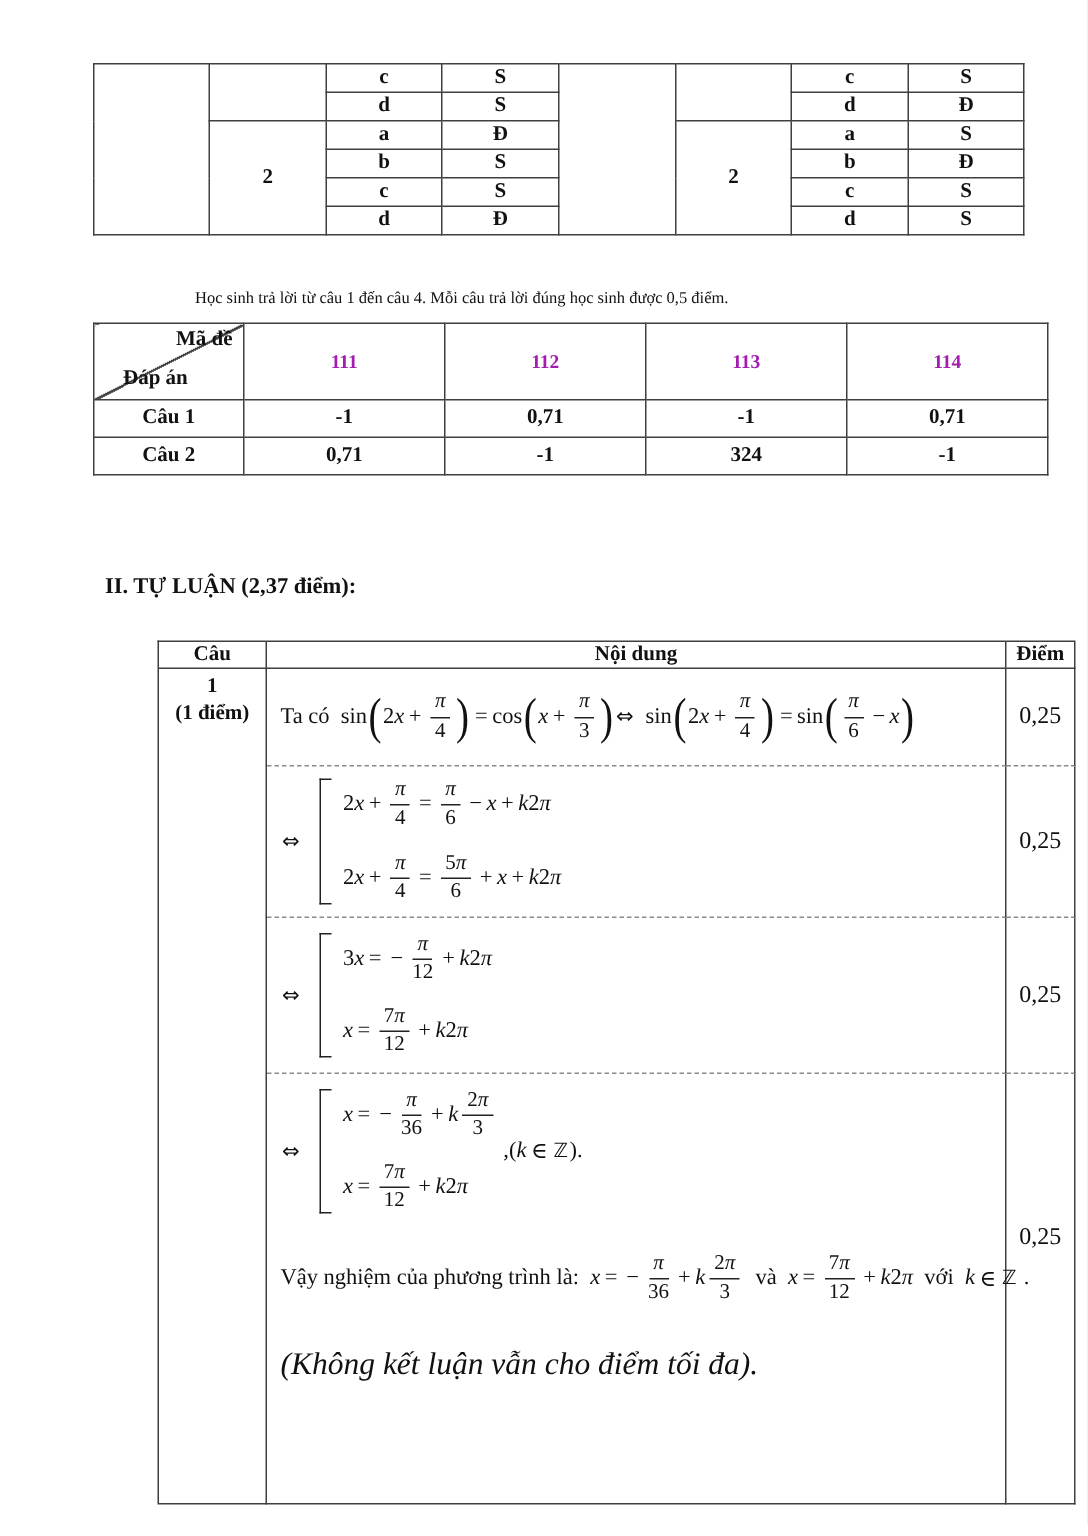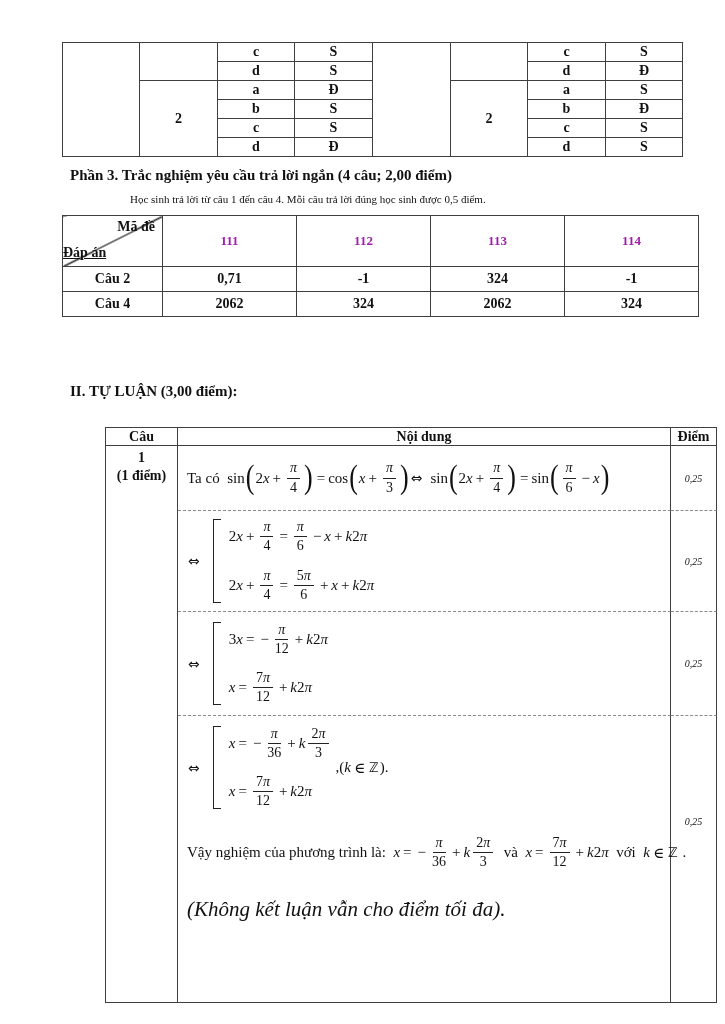--- a/index.html
+++ b/index.html
@@ -23,33 +23,33 @@
   .t2{position:absolute;top:215px;left:62px;width:636px;}
   .t2 td{border:1px solid #3f3f3f;text-align:center;font-weight:bold;font-size:14px;}
   .t2 tr.hdr td{height:50px;}
   .t2 tr.dr td{height:24px;}
   .t2 td.code{color:#a21caf;font-size:13px;}
   .t2 td.diag{position:relative;
       background:linear-gradient(to bottom right,
         transparent calc(50% - 0.8px), #3f3f3f calc(50% - 0.8px),
         #3f3f3f calc(50% + 0.8px), transparent calc(50% + 0.8px));}
   .diag-top{position:absolute;top:3px;right:7px;font-weight:bold;font-size:14px;margin-left:11px;}
-  .diag-bottom{position:absolute;bottom:5px;left:0;font-weight:bold;font-size:14px;text-decoration:underline;}
+  .diag-bottom{position:absolute;bottom:5px;left:19px;font-weight:bold;font-size:14px;}
 
   
   .sec2-heading{position:absolute;top:383px;left:70px;font-weight:bold;font-size:15px;}
 
   
   .t3{position:absolute;top:427px;left:73px;width:611px;
       border-top:1px solid #3f3f3f;border-left:1px solid #3f3f3f;border-collapse:separate;border-spacing:0;margin-left:32px;}
   .t3 td{border-right:1px solid #3f3f3f;border-bottom:1px solid #3f3f3f;}
   .t3 tr.h3r td{height:17px;text-align:center;font-weight:bold;font-size:14px;line-height:1.1;}
   .t3 td.qcell{vertical-align:top;text-align:center;font-weight:bold;font-size:14px;padding-top:3px;line-height:1.25;}
   .t3 td.content{padding:4px 6px 4px 9px;vertical-align:middle;}
-  .t3 td.score{text-align:center;font-size:10px;font-style:italic;}
+  .t3 td.score{text-align:center;font-size:16px;}
   .t3 tr.s1 td.content,.t3 tr.s1 td.score,
   .t3 tr.s2 td.content,.t3 tr.s2 td.score,
   .t3 tr.s3 td.content,.t3 tr.s3 td.score{border-bottom:1px dashed #8a8a8a;}
   .t3 tr.s1 .content,.t3 tr.s1 .score{height:56px;}
   .t3 tr.s2 .content,.t3 tr.s2 .score{height:92px;}
   .t3 tr.s3 .content,.t3 tr.s3 .score{height:95px;}
   .t3 tr.s4 .content,.t3 tr.s4 .score{height:186px;}
   .t3 td.score4{vertical-align:top;padding-top:100px;}
   .t3 tr.s4 td.content{vertical-align:top;padding-top:8px;}
 
@@ -128,21 +128,20 @@
       </tr>
       <tr>
         <td>d</td>
         <td>Đ</td>
         <td>d</td>
         <td>S</td>
       </tr>
     </tbody>
   </table>
 
-  <div class="p3-heading">Phần 3. Trắc nghiệm yêu cầu trả lời ngắn (4 câu; 2,00 điểm)</div>
   <div class="p3-note">Học sinh trả lời từ câu 1 đến câu 4. Mỗi câu trả lời đúng học sinh được 0,5 điểm.</div>
 
   <table class="t2">
     <colgroup>
         <col style="width:100px">
         <col style="width:134px">
         <col style="width:134px">
         <col style="width:134px">
         <col style="width:134px">
       </colgroup>
@@ -151,37 +150,37 @@
         <td class="diag">
           <span class="diag-top">Mã đề</span>
           <span class="diag-bottom">Đáp án</span>
         </td>
         <td class="code">111</td>
         <td class="code">112</td>
         <td class="code">113</td>
         <td class="code">114</td>
       </tr>
       <tr class="dr">
+        <td>Câu 1</td>
+        <td>-1</td>
+        <td>0,71</td>
+        <td>-1</td>
+        <td>0,71</td>
+      </tr>
+      <tr class="dr">
         <td>Câu 2</td>
         <td>0,71</td>
         <td>-1</td>
         <td>324</td>
         <td>-1</td>
       </tr>
-      <tr class="dr">
-        <td>Câu 4</td>
-        <td>2062</td>
-        <td>324</td>
-        <td>2062</td>
-        <td>324</td>
-      </tr>
     </tbody>
   </table>
 
-  <div class="sec2-heading">II. TỰ LUẬN (3,00 điểm):</div>
+  <div class="sec2-heading">II. TỰ LUẬN (2,37 điểm):</div>
 
   <table class="t3">
     <colgroup>
         <col style="width:72px">
         <col style="width:493px">
         <col style="width:46px">
       </colgroup>
     <tbody>
       <tr class="h3r">
         <td>Câu</td>

